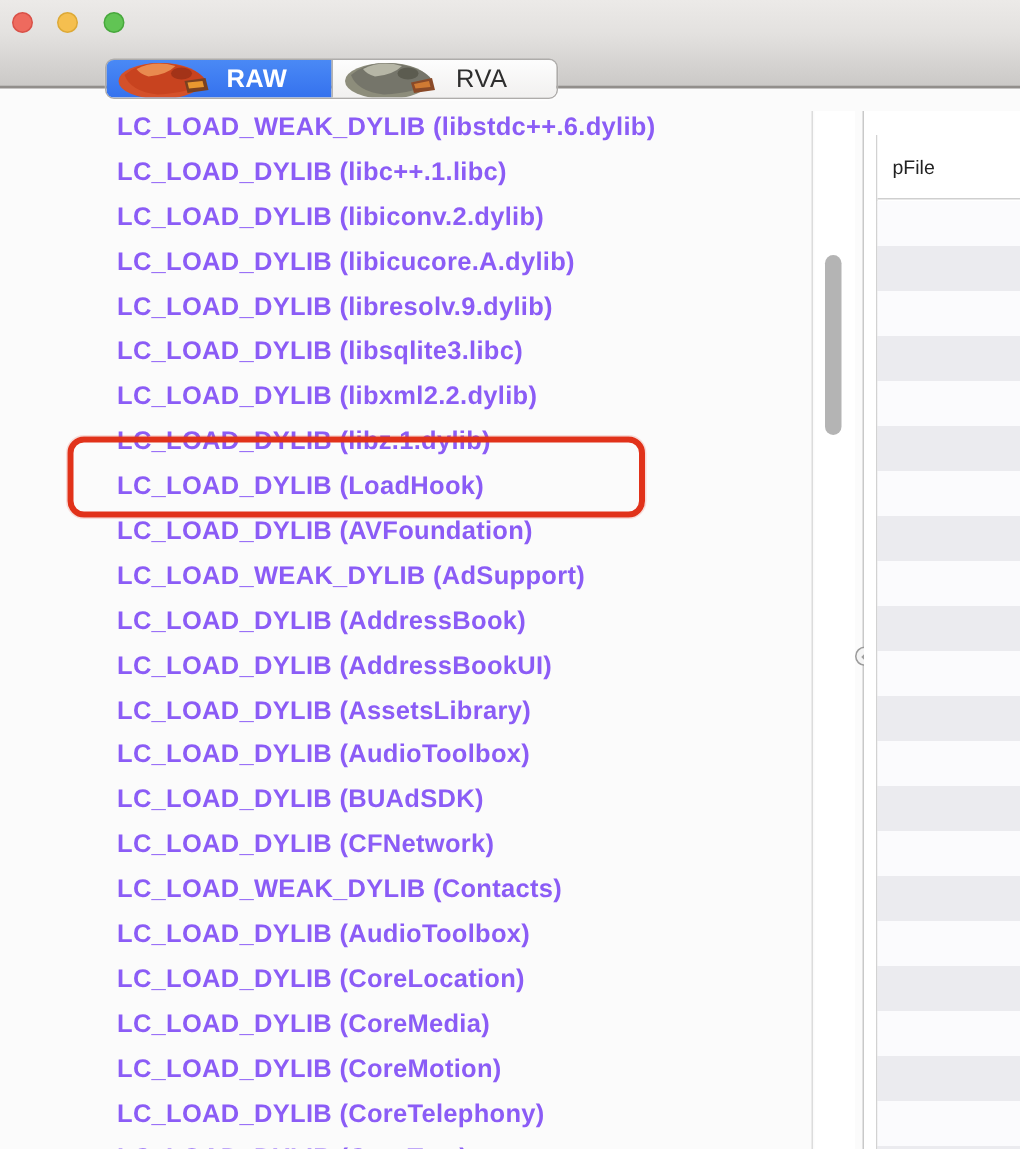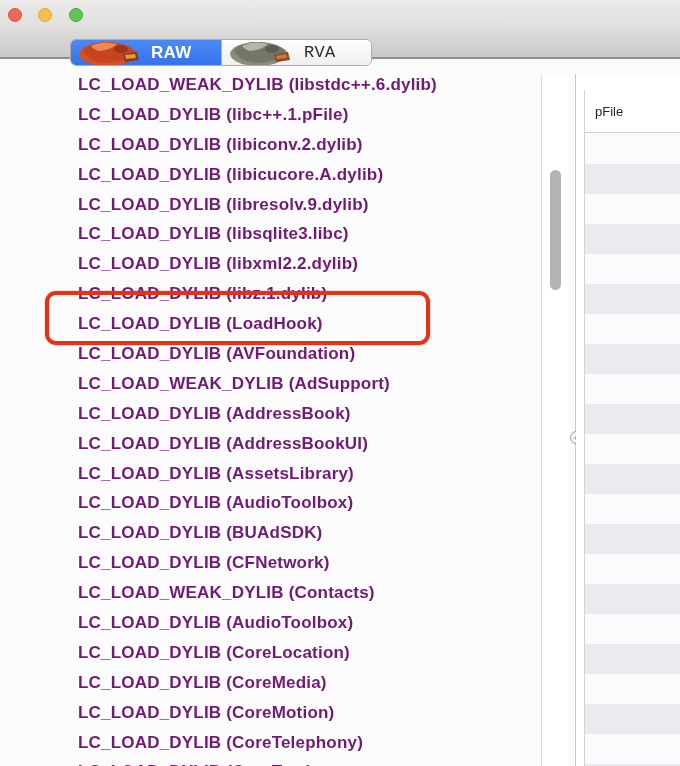--- a/index.html
+++ b/index.html
@@ -21,34 +21,34 @@
   .segctl{
     position:absolute;left:70px;top:39px;width:302px;height:27px;
     display:flex;border:1px solid #aeacaa;border-radius:6px;overflow:hidden;
     box-shadow:0 1px 1px rgba(255,255,255,.5);
   }
   .seg{
     flex:1 1 50%;display:flex;align-items:center;justify-content:flex-start;
     padding-left:6px;position:relative;cursor:default;
   }
   .seg-raw{background:linear-gradient(#4a89f5,#3572ee);}
-  .seg-rva{background:linear-gradient(#fdfdfd,#f1f0ef);border-left:1px solid #b5b3b1;font-family:Liberation Mono, monospace;}
+  .seg-rva{background:linear-gradient(#fdfdfd,#f1f0ef);border-left:1px solid #b5b3b1;}
   .seg .icon{width:72px;height:25px;flex:0 0 auto;}
   .seg-label{font-size:17px;letter-spacing:.3px;}
   .seg-raw .seg-label{color:#ffffff;font-weight:bold;margin-left:2px;}
   .seg-rva .seg-label{color:#2e2e2e;font-weight:normal;margin-left:4px;}
   
   .list-pane{
     position:absolute;left:0;top:74px;width:542px;height:692px;
     background:#fbfbfb;overflow:hidden;border-right:1px solid #dcdcdc;
   }
   .rows{margin-top:-4px;}
   .row{
     height:29.9px;line-height:29.9px;padding-left:78px;white-space:nowrap;
-    font-size:17px;font-weight:bold;color:#701a75;letter-spacing:.2px;
+    font-size:17px;font-weight:bold;color:#8b5cf6;letter-spacing:.2px;
   }
   .annotation{
     position:absolute;left:45px;top:291px;width:385px;height:54px;
     border:4px solid #e1321a;border-radius:11px;pointer-events:none;
     box-shadow:0 0 0 1px rgba(225,50,26,.15);
   }
   
   .scroll-zone{position:absolute;left:543px;top:74px;width:27px;height:692px;background:#ffffff;}
   .scroll-thumb{
     position:absolute;left:7px;top:96px;width:11px;height:120px;
@@ -115,21 +115,21 @@
           <path d="M48 16 L58 14 L59 18 L49 19 Z" fill="#d07a33"></path>
         </svg>
         <span class="seg-label">RVA</span>
       </div>
     </div>
   </div>
 
   <div class="list-pane">
     <div class="rows">
         <div class="row">LC_LOAD_WEAK_DYLIB (libstdc++.6.dylib)</div>
-        <div class="row">LC_LOAD_DYLIB (libc++.1.pFile)</div>
+        <div class="row">LC_LOAD_DYLIB (libc++.1.libc)</div>
         <div class="row">LC_LOAD_DYLIB (libiconv.2.dylib)</div>
         <div class="row">LC_LOAD_DYLIB (libicucore.A.dylib)</div>
         <div class="row">LC_LOAD_DYLIB (libresolv.9.dylib)</div>
         <div class="row">LC_LOAD_DYLIB (libsqlite3.libc)</div>
         <div class="row">LC_LOAD_DYLIB (libxml2.2.dylib)</div>
         <div class="row">LC_LOAD_DYLIB (libz.1.dylib)</div>
         <div class="row">LC_LOAD_DYLIB (LoadHook)</div>
         <div class="row">LC_LOAD_DYLIB (AVFoundation)</div>
         <div class="row">LC_LOAD_WEAK_DYLIB (AdSupport)</div>
         <div class="row">LC_LOAD_DYLIB (AddressBook)</div>

